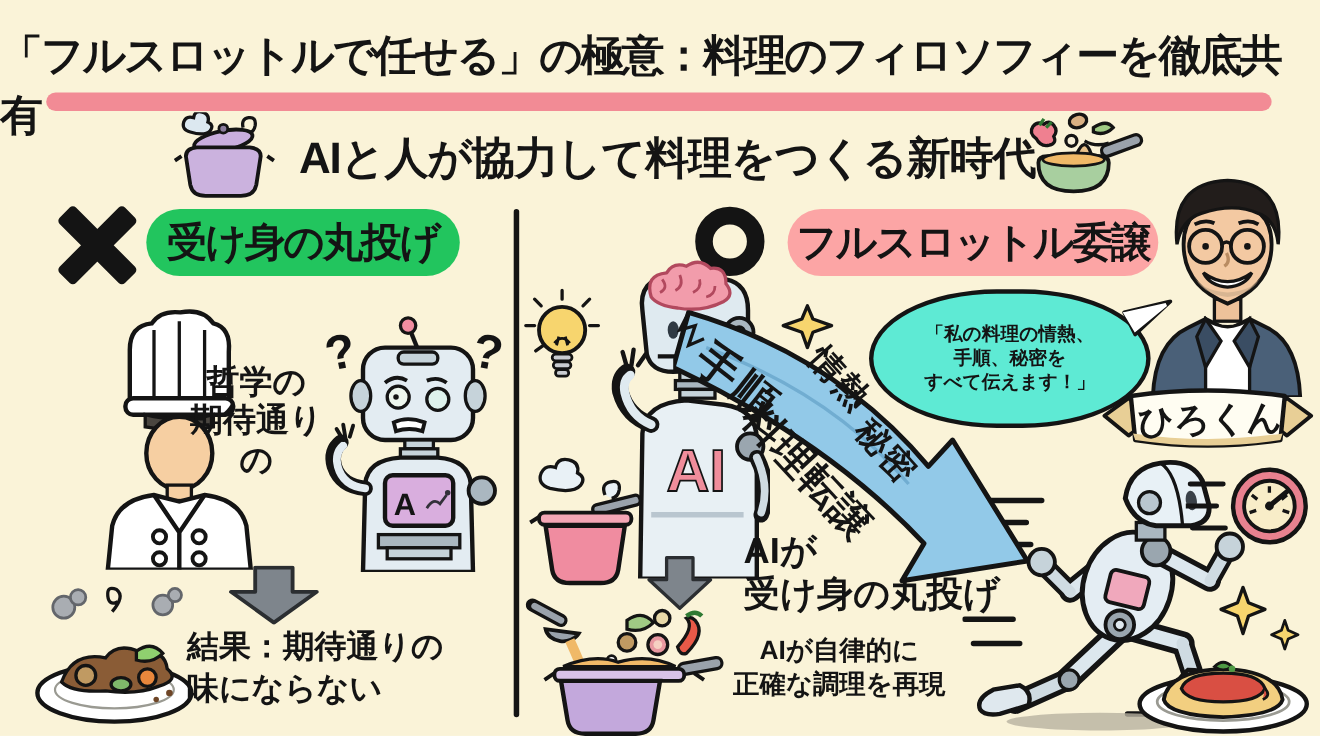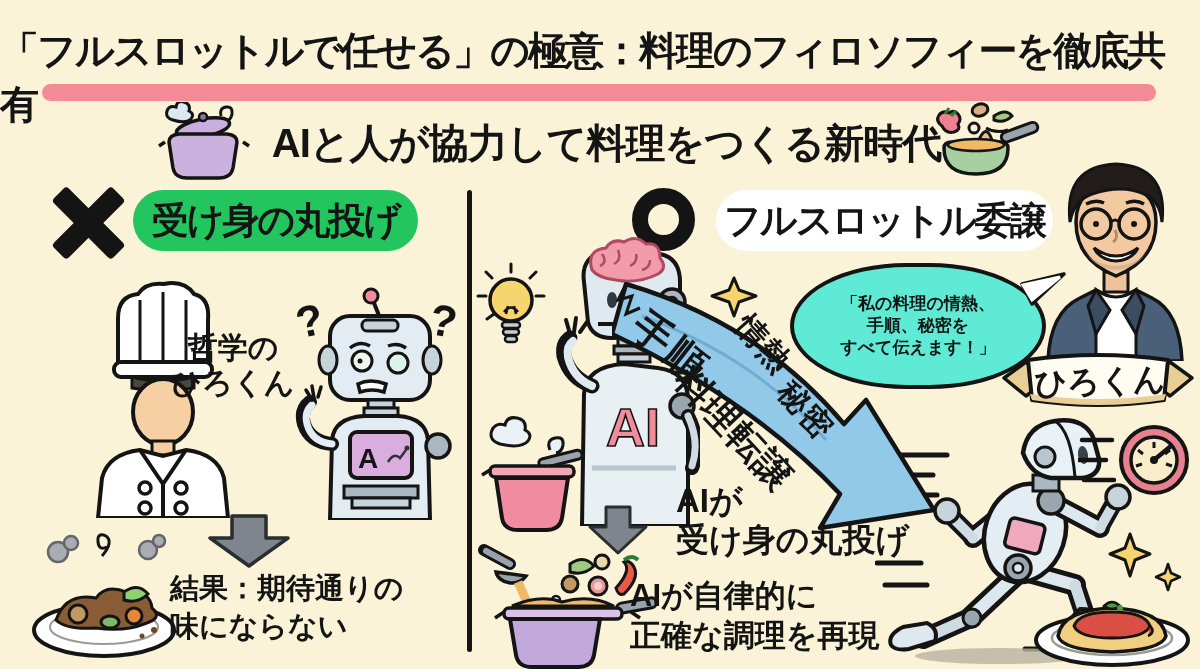--- a/index.html
+++ b/index.html
@@ -13,41 +13,41 @@
   .underline{left:42px;top:84px;width:1114px;height:17px;background:#f28b95;border-radius:9px;z-index:2;}
   .subtitle{left:0;right:0;top:116px;text-align:center;font-size:40px;letter-spacing:-1px;z-index:2;padding-left:13px;}
   
   .xmark{left:50px;top:185px;width:76px;height:76px;}
   .xmark span{position:absolute;left:28px;top:-4px;width:21px;height:84px;background:#141414;border-radius:4px;}
   .xmark span:first-child{transform:rotate(45deg);}
   .xmark span:last-child{transform:rotate(-45deg);}
   .omark{left:632px;top:188px;width:63px;height:63px;border:16px solid #141414;border-radius:50%;box-sizing:border-box;}
   .pill{height:61px;border-radius:32px;display:flex;align-items:center;justify-content:center;font-size:37px;letter-spacing:-2px;}
   .pill-gray{left:133px;top:190px;width:285px;background:#22c55e;}
-  .pill-pink{left:716px;top:190px;width:337px;background:#ffffff;z-index:1;}
+  .pill-pink{left:716px;top:190px;width:337px;background:#fca5a5;z-index:1;}
   
   .phil-note{left:166px;top:330px;width:134px;font-size:30px;line-height:1.18;text-align:center;}
   .qmark{font-size:44px;font-weight:900;}
   .q1{left:296px;top:296px;transform:rotate(-12deg);}
   .q2{left:430px;top:296px;transform:rotate(10deg);}
   .result-left{left:170px;top:570px;width:252px;font-size:29px;line-height:1.3;}
   .divider{left:467px;top:190px;width:5px;height:462px;background:#141414;border-radius:3px;}
   
   .bubble{left:790px;top:263px;width:248px;height:118px;background:#5eead4;border:4px solid #141414;
           border-radius:50%/55%;display:flex;align-items:center;justify-content:center;
           font-size:17px;line-height:1.3;text-align:center;z-index:4;font-family:Liberation Serif, serif;}
   .bubble-tail{left:1020px;top:272px;z-index:5;}
   .person-name{left:1022px;top:360px;width:156px;font-size:32px;text-align:center;transform:rotate(-2deg);z-index:6;}
   .rot-label{transform-origin:0 0;font-weight:900;z-index:3;}
   .lab-tejun{left:654px;top:299px;font-size:40px;transform:rotate(38deg);letter-spacing:2px;}
   .lab-tenjo{left:700px;top:356px;font-size:37px;transform:rotate(47deg);letter-spacing:1px;}
   .lab-jonetsu{left:757px;top:306px;font-size:31px;transform:rotate(48deg);letter-spacing:2px;}
   .lab-himitsu{left:799px;top:372px;font-size:31px;transform:rotate(48deg);letter-spacing:2px;}
   .power-caption{left:676px;top:482px;font-size:33px;line-height:1.18;z-index:4;}
-  .result-right{left:630px;top:576px;width:266px;font-size:31px;line-height:1.3;z-index:4;}
+  .result-right{left:630px;top:576px;width:266px;font-size:24px;line-height:1.3;text-align:center;z-index:4;}
   svg{display:block;}
   svg text{font-family:"Liberation Sans","DejaVu Sans",sans-serif;}
 </style>
 </head>
 <body>
 
 <div id="canvas">
 
   <div class="abs underline"></div>
   <div class="abs jp title">「フルスロットルで任せる」の極意：料理のフィロソフィーを徹底共有</div>
@@ -98,21 +98,21 @@
       <path d="M28 242 L32 202 Q38 178 70 174 L93 180 L116 174 Q148 178 154 202 L158 242 Z" fill="#fff" stroke="#141414" stroke-width="4"></path>
       <path d="M70 174 L93 208 L116 174 M93 208 L93 242" fill="none" stroke="#141414" stroke-width="4"></path>
       <circle cx="75" cy="212" r="6" fill="#fff" stroke="#141414" stroke-width="3.5"></circle>
       <circle cx="75" cy="232" r="6" fill="#fff" stroke="#141414" stroke-width="3.5"></circle>
       <circle cx="111" cy="212" r="6" fill="#fff" stroke="#141414" stroke-width="3.5"></circle>
       <circle cx="111" cy="232" r="6" fill="#fff" stroke="#141414" stroke-width="3.5"></circle>
     </svg>
   </div>
 
   <div class="abs jp preline phil-note">哲学の
-ひろくん</div>
+期待通りの</div>
 
   <div class="abs" style="left:292px;top:286px;">
     <svg width="176" height="234" viewBox="0 0 176 234">
       <line x1="88" y1="32" x2="80" y2="12" stroke="#141414" stroke-width="4"></line>
       <circle cx="79" cy="10" r="7" fill="#f08ca0" stroke="#141414" stroke-width="3"></circle>
       <rect x="38" y="30" width="100" height="84" rx="20" fill="#e3ecf2" stroke="#141414" stroke-width="4"></rect>
       <rect x="70" y="34" width="36" height="11" rx="5" fill="#c6d3da" stroke="#141414" stroke-width="3"></rect>
       <ellipse cx="36" cy="74" rx="9" ry="14" fill="#c6d3da" stroke="#141414" stroke-width="3"></ellipse>
       <ellipse cx="140" cy="74" rx="9" ry="14" fill="#c6d3da" stroke="#141414" stroke-width="3"></ellipse>
       <circle cx="70" cy="75" r="10" fill="#eef7ee" stroke="#141414" stroke-width="3"></circle>

